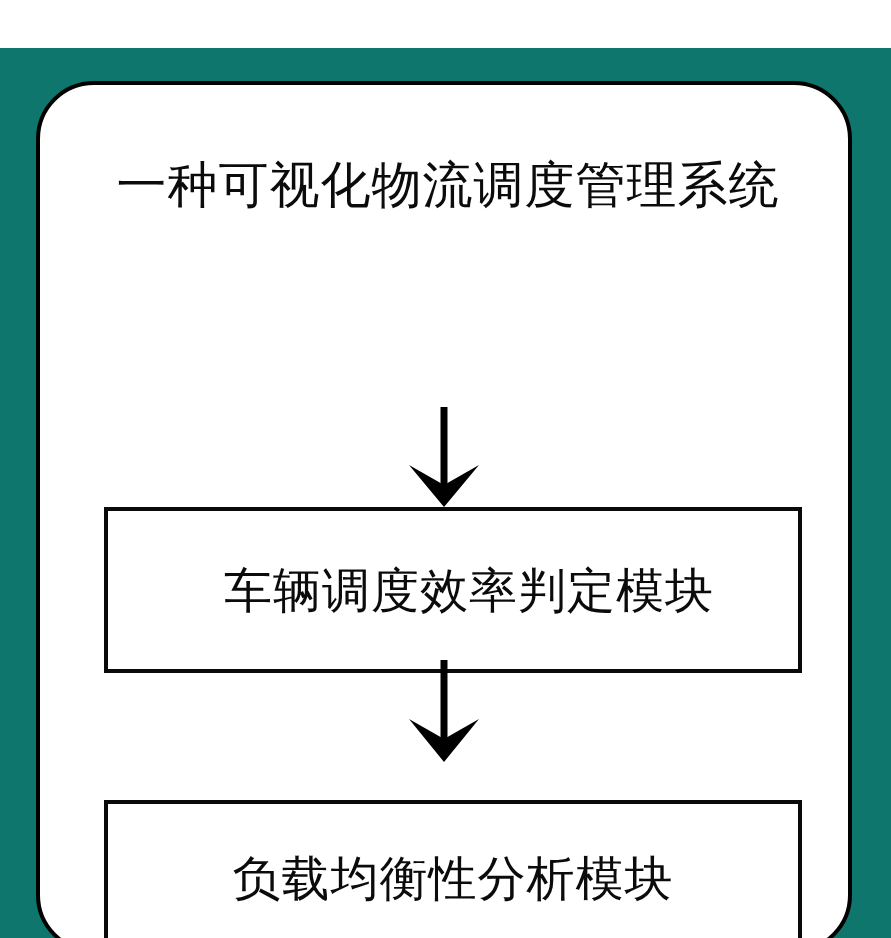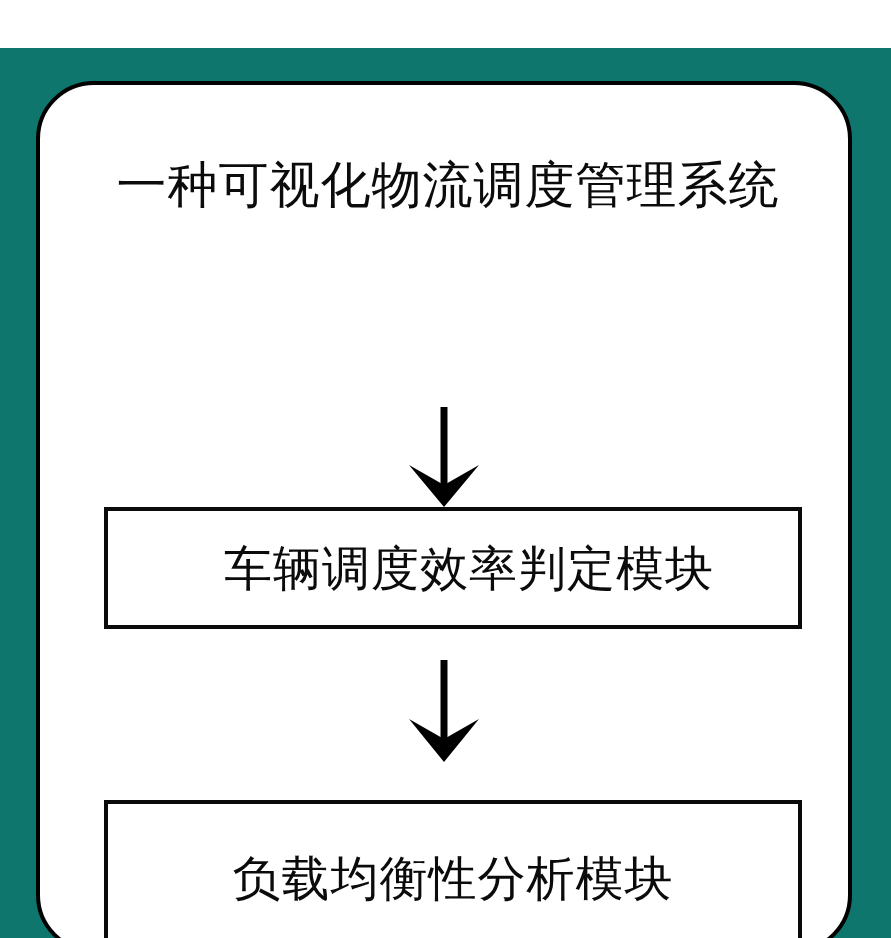--- a/index.html
+++ b/index.html
@@ -54,21 +54,21 @@
     width: 698px;
     box-sizing: border-box;
     border: 4px solid #0a0a0a;
     background: #ffffff;
     display: flex;
     align-items: center;
     justify-content: center;
   }
 
   .module-box-1 { top: 172px; height: 152px; }
-  .module-box-2 { top: 422px; height: 122px; padding-left: 32px; }
+  .module-box-2 { top: 422px; height: 166px; padding-left: 32px; }
   .module-box-3 { top: 715px; height: 156px; }
 
   .module-label {
     font-size: 48px;
     line-height: 52px;
     letter-spacing: 1px;
     color: #0b0b0b;
     font-weight: 400;
     white-space: nowrap;
     font-family: "DejaVu Sans", "Liberation Sans", sans-serif;

